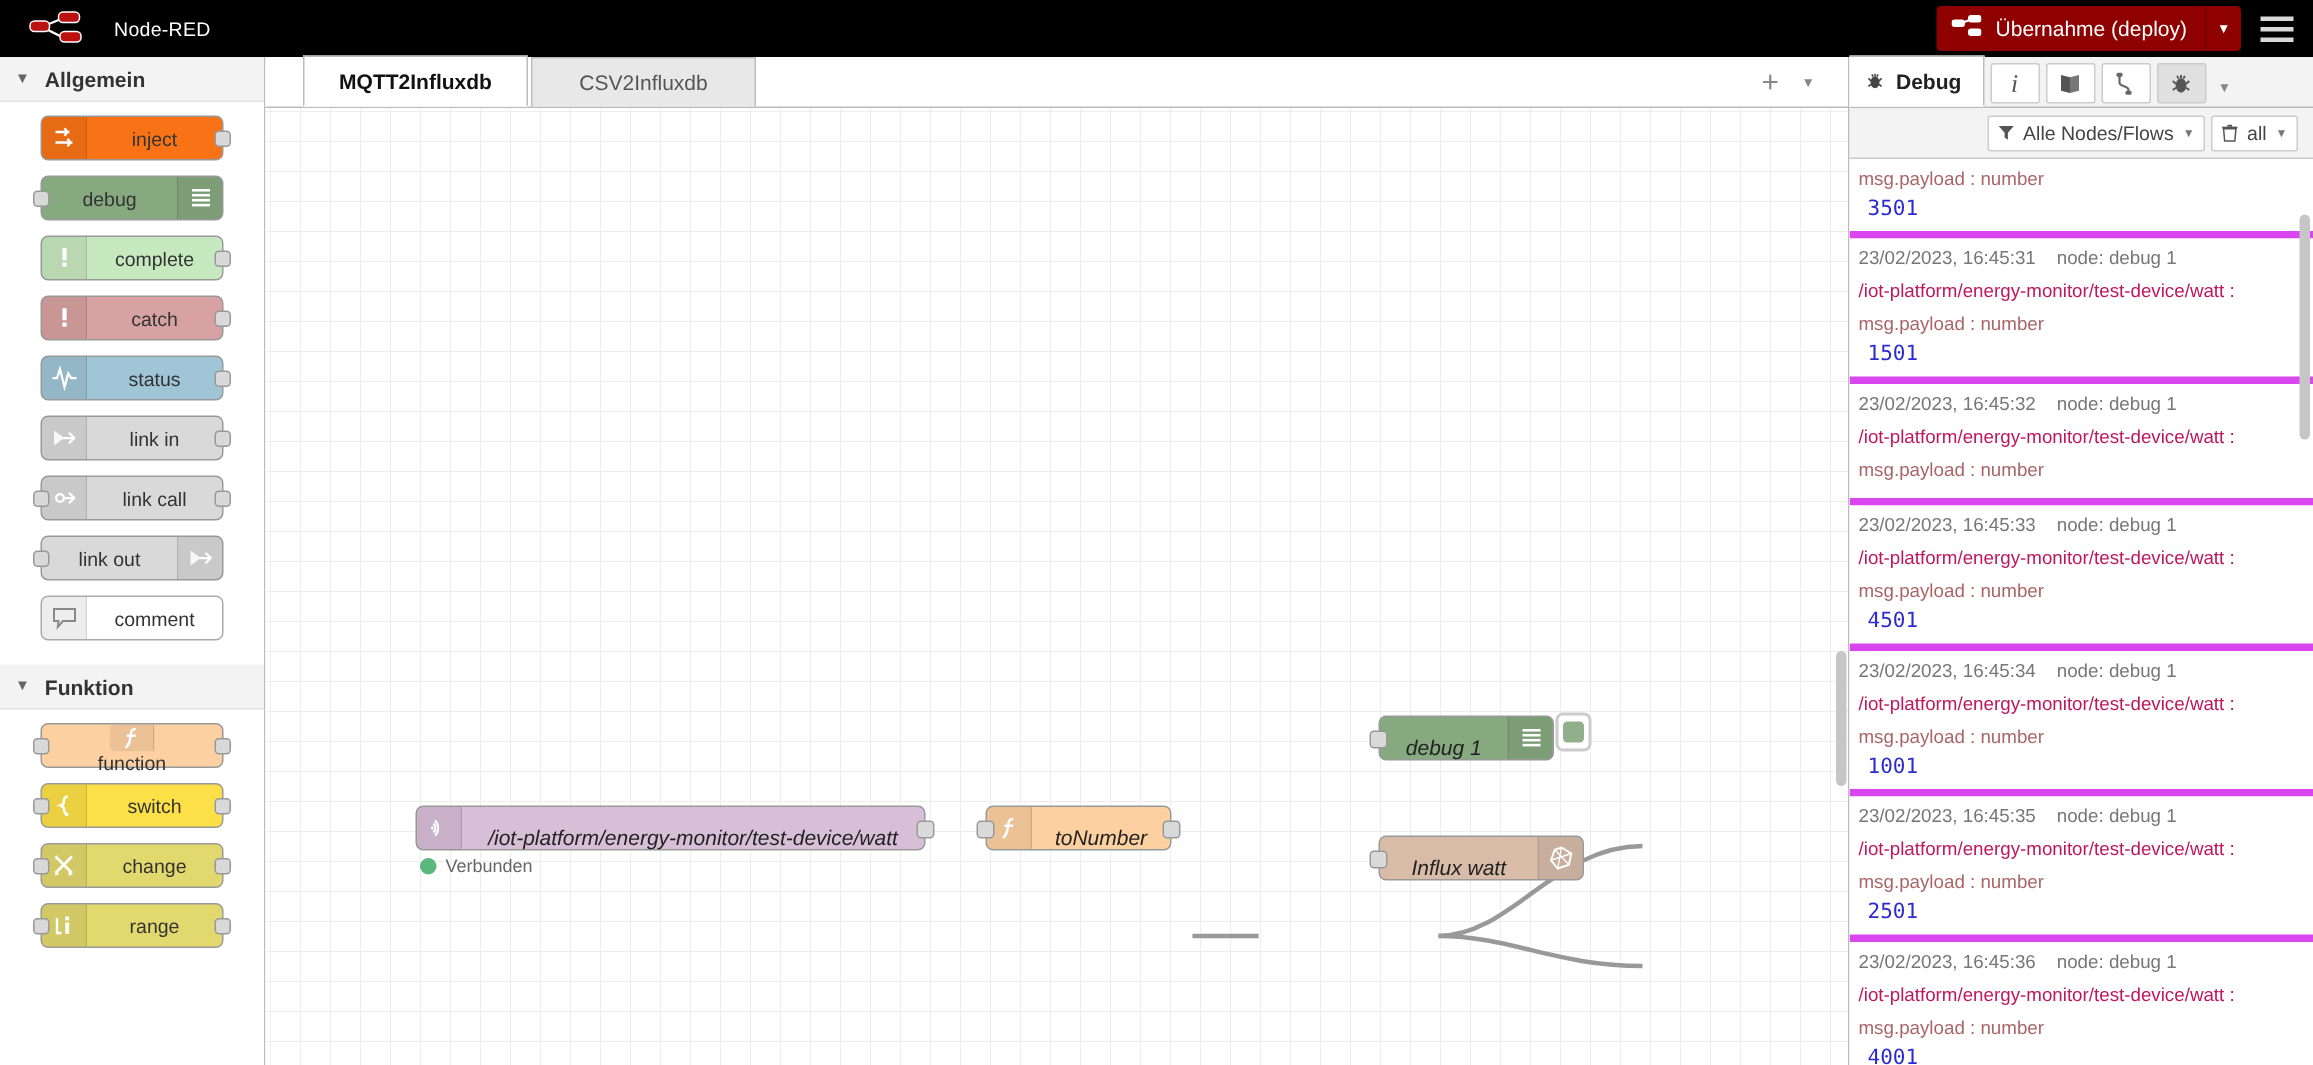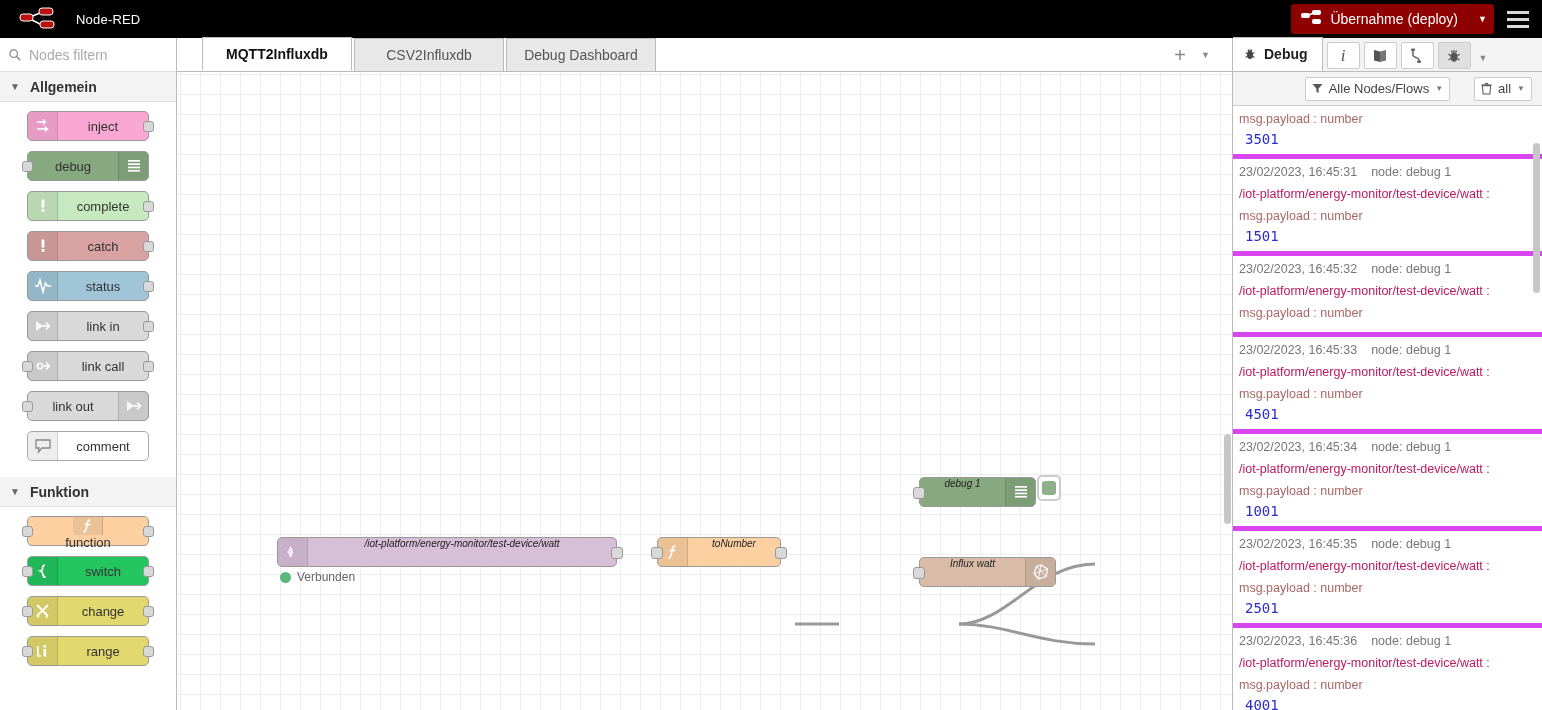--- a/index.html
+++ b/index.html
@@ -119,22 +119,22 @@
     background-color: #fff;
     background-image:
       linear-gradient(to right, #ededed 1px, transparent 1px),
       linear-gradient(to bottom, #ededed 1px, transparent 1px);
     background-size: 20px 20px;
     background-position: 3px 2px;
   }
   #wires { position: absolute; top: 0; left: 0; }
   .fnode {
     position: absolute; height: 30px; border-radius: 5px;
-    border: 1px solid #999; display: flex; align-items: flex-start;
-    font-size: 10px; font-style: italic; color: #222; cursor: move;
+    border: 1px solid #999; display: flex; align-items: flex-end;
+    font-size: 14px; font-style: italic; color: #222; cursor: move;
   }
   .fnode .fico {
     width: 30px; height: 100%; display: flex; align-items: center;
     justify-content: center; background: rgba(0,0,0,.07);
     border-right: 1px solid rgba(0,0,0,.12); border-radius: 4px 0 0 4px;
   }
   .fnode .fico.right {
     border-right: none; border-left: 1px solid rgba(0,0,0,.12);
     border-radius: 0 4px 4px 0;
   }
@@ -189,21 +189,21 @@
     display: flex; align-items: center; justify-content: center; cursor: pointer;
     color: #555;
   }
   .sb-btn.active { background: #e0e0e0; }
   #sb-more {
     margin-left: 8px; margin-bottom: 8px; font-size: 9px; color: #888; cursor: pointer;
   }
   #sb-toolbar {
     height: 34px; background: #f3f3f3; border-bottom: 1px solid #ccc;
     display: flex; align-items: center; justify-content: flex-end;
-    padding-right: 10px; gap: 24px;
+    padding-right: 10px; gap: 4px;
   }
   .sb-select {
     height: 24px; border: 1px solid #ccc; background: #fff; border-radius: 2px;
     display: flex; align-items: center; padding: 0 6px; font-size: 13px;
     color: #444; cursor: pointer; gap: 6px;
   }
   .sb-select .caret { font-size: 8px; color: #777; }
   #debug-list {
     position: absolute; top: 68px; left: 0; width: 310px; height: 604px;
     overflow: hidden; background: #fff;
@@ -253,34 +253,27 @@
     </div>
     <div id="hamburger">
       <span></span>
       <span></span>
       <span></span>
     </div>
   </div>
 </div>
 
 <div id="palette">
-  <div id="palette-search">
-    <svg class="srch-glyph" viewBox="0 0 16 16">
-      <circle cx="6.5" cy="6.5" r="4.3" fill="none" stroke="#888" stroke-width="1.4"></circle>
-      <line x1="9.8" y1="9.8" x2="14" y2="14" stroke="#888" stroke-width="1.6"></line>
-    </svg>
-    <input id="palette-search-input" type="text" placeholder="Nodes filtern" style="">
-  </div>
   <div id="palette-categories">
       <div class="cat-header">
         <span class="cat-caret">▼</span>
         <span>Allgemein</span>
       </div>
       <div class="cat-body">
-        <div class="pnode" style="background: #f9a8d4;">
+        <div class="pnode" style="background: #f97316;">
           <div class="pico">
             <svg width="18" height="18" viewBox="0 0 18 18">
               <path d="M3 5 L11 5 L9 2.5 M3 5 L11 5 L9 7.5" stroke="#fff" stroke-width="1.6" fill="none"></path>
               <path d="M3 12 L13 12 L11 9.5 M3 12 L13 12 L11 14.5" stroke="#fff" stroke-width="1.6" fill="none"></path>
             </svg>
           </div>
           <div class="plabel">inject</div>
           <div class="port out"></div>
         </div>
         <div class="pnode" style="background: rgb(135, 169, 128);">
@@ -373,21 +366,21 @@
           <div class="pico">
             <svg width="18" height="18" viewBox="0 0 18 18">
               <path d="M11.5 3 C 8 3, 8.5 5.5, 8 8 C 7.4 11.6, 7 14.5, 4.5 15.5" stroke="#fff" stroke-width="1.6" fill="none"></path>
               <path d="M5.5 7.5 L11.5 7.5" stroke="#fff" stroke-width="1.6"></path>
             </svg>
           </div>
           <div class="plabel">function</div>
           <div class="port in"></div>
           <div class="port out"></div>
         </div>
-        <div class="pnode" style="background: #22c55e;">
+        <div class="pnode" style="background: #fde047;">
           <div class="pico">
             <svg width="18" height="18" viewBox="0 0 18 18">
               <path d="M11 3 C 6 4, 11 8, 6.5 9 C 11 10.5, 6.5 14, 11.5 15" stroke="#fff" stroke-width="1.7" fill="none"></path>
               <path d="M9.5 13.5 L12 15.3 L9.3 16.3" fill="#fff"></path>
             </svg>
           </div>
           <div class="plabel">switch</div>
           <div class="port in"></div>
           <div class="port out"></div>
         </div>
@@ -417,21 +410,20 @@
         </div>
       </div>
     </div>
 </div>
 
 <div id="workspace">
   <div id="tabbar">
     <div id="tab-container" style="display:flex;align-items:flex-end;height:34px;">
         <div class="tab active">MQTT2Influxdb</div>
         <div class="tab">CSV2Influxdb</div>
-        <div class="tab">Debug Dashboard</div>
       </div>
     <div id="tab-add">+</div>
     <div id="tab-menu">▼</div>
   </div>
   <div id="canvas">
     <svg id="wires" width="1055" height="638">
       <path d="M618 552 C 648 552, 640 552, 662 552" stroke="#999" stroke-width="3" fill="none"></path>
       <path d="M782 552 C 830 552, 860 492, 918 492" stroke="#999" stroke-width="3" fill="none"></path>
       <path d="M782 552 C 830 552, 860 572, 918 572" stroke="#999" stroke-width="3" fill="none"></path>
     </svg>

